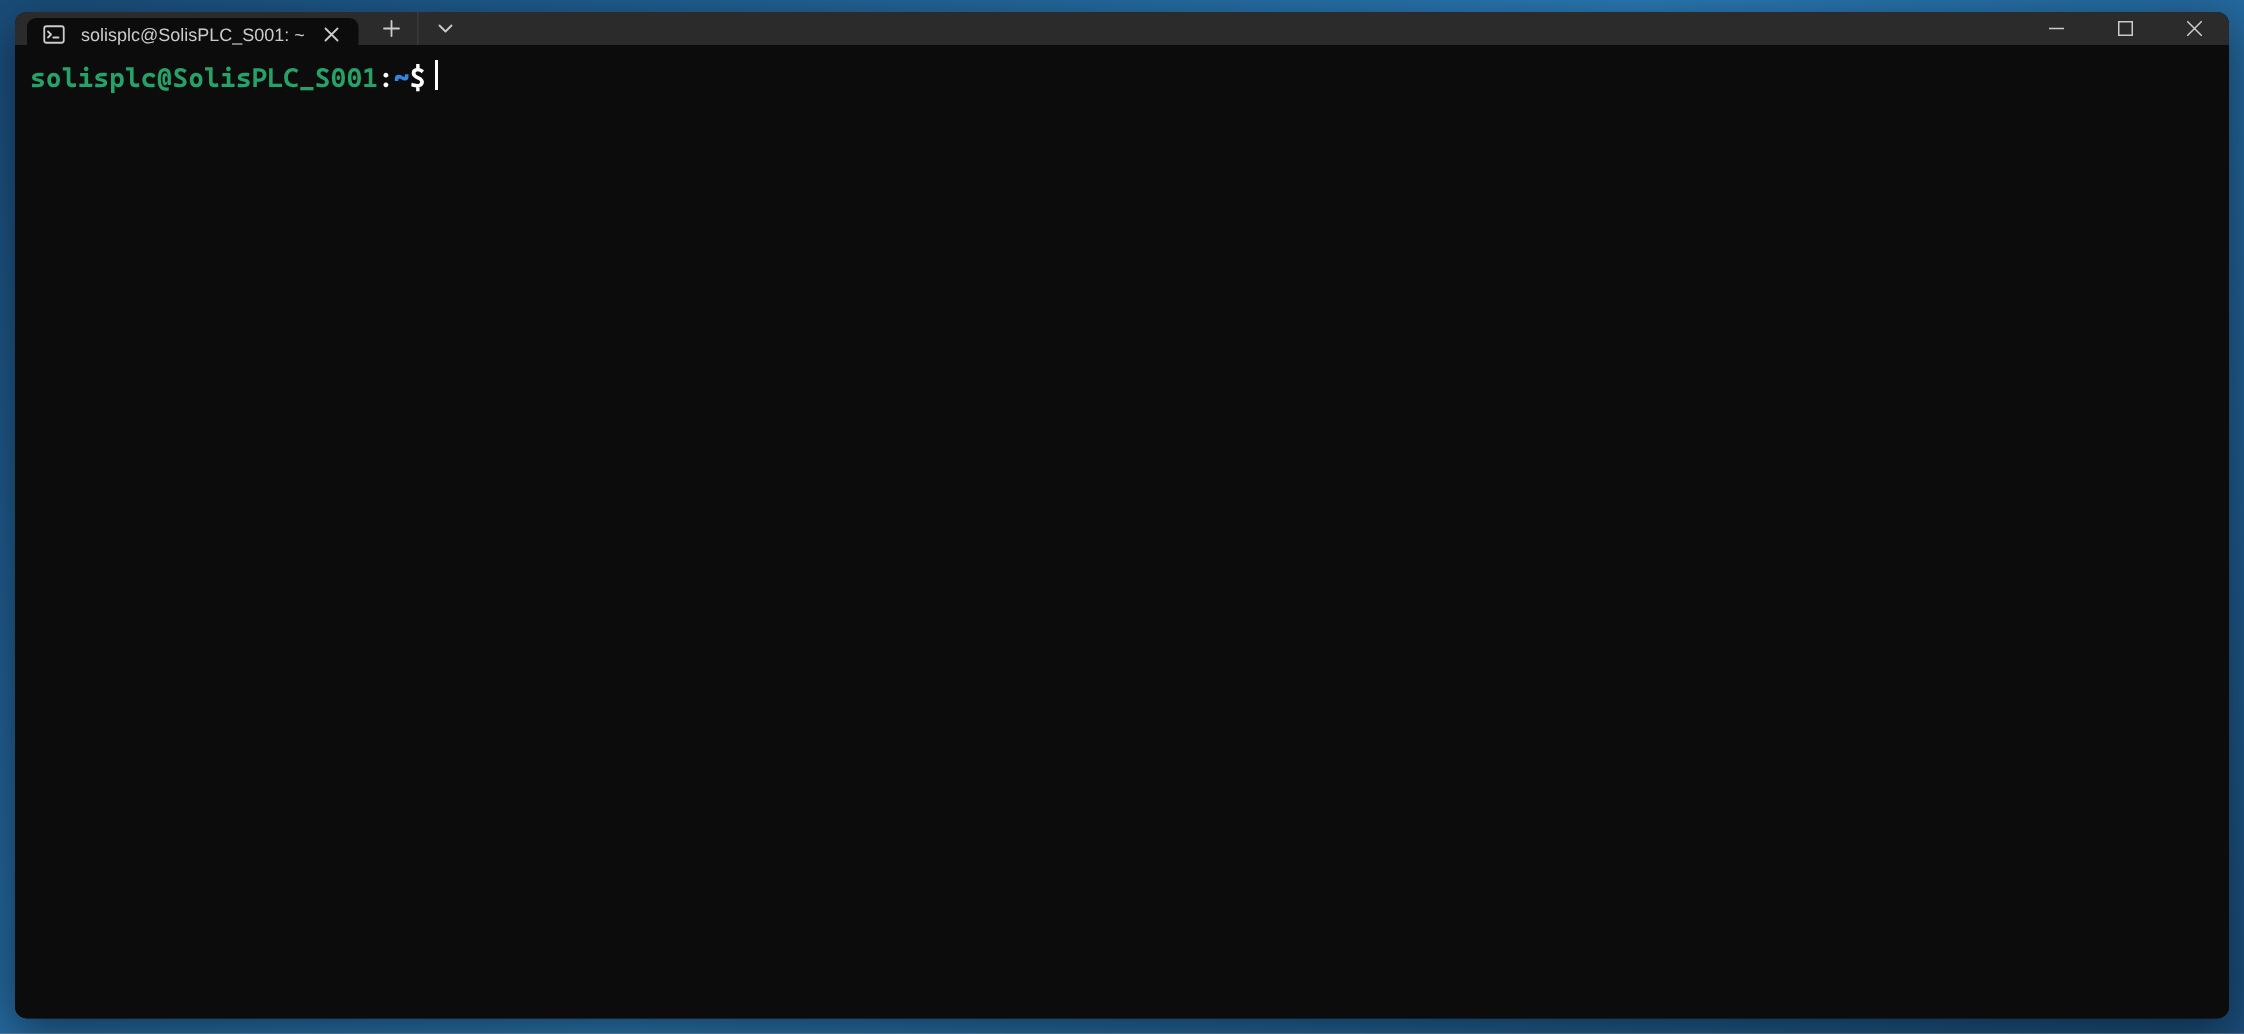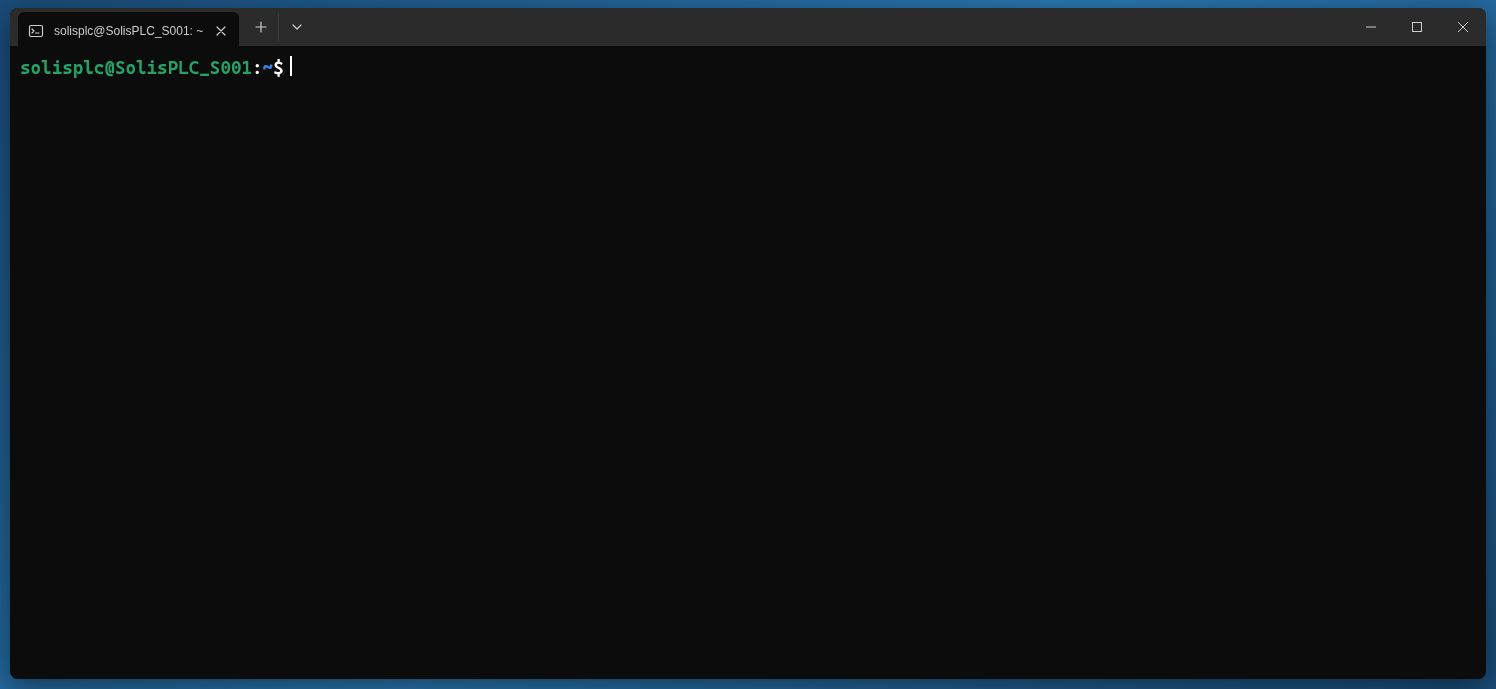--- a/index.html
+++ b/index.html
@@ -25,21 +25,21 @@
       bottom: 10px;
       background: #0c0c0c;
       border-radius: 8px;
       overflow: hidden;
       box-shadow: 0 8px 32px rgba(0,0,0,0.5);
       display: flex;
       flex-direction: column;
     }
 
     .titlebar {
-      height: 38px;
+      height: 22px;
       background: #2b2b2b;
       display: flex;
       align-items: stretch;
       user-select: none;
     }
 
     .tabs {
       display: flex;
       align-items: stretch;
       height: 100%;

